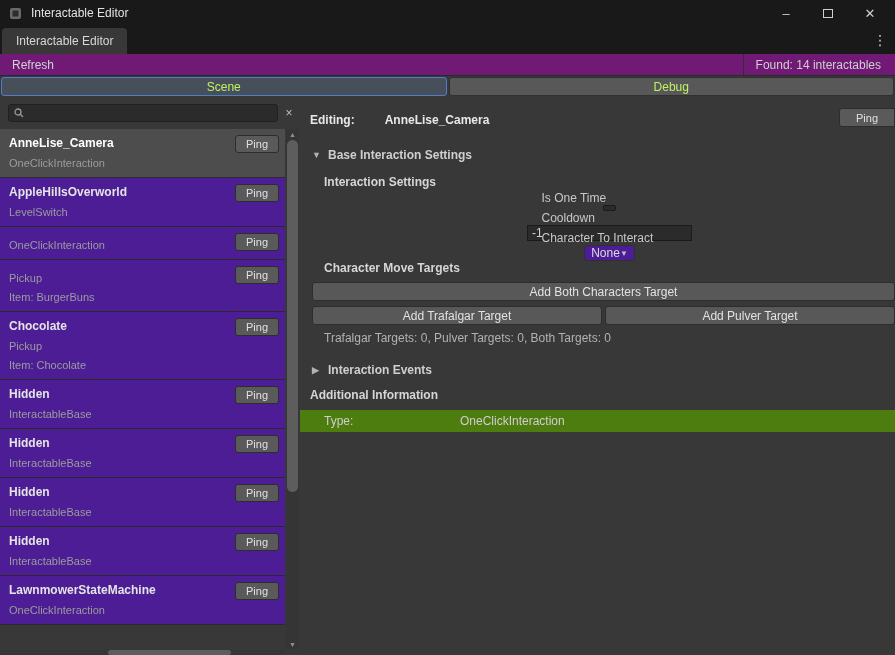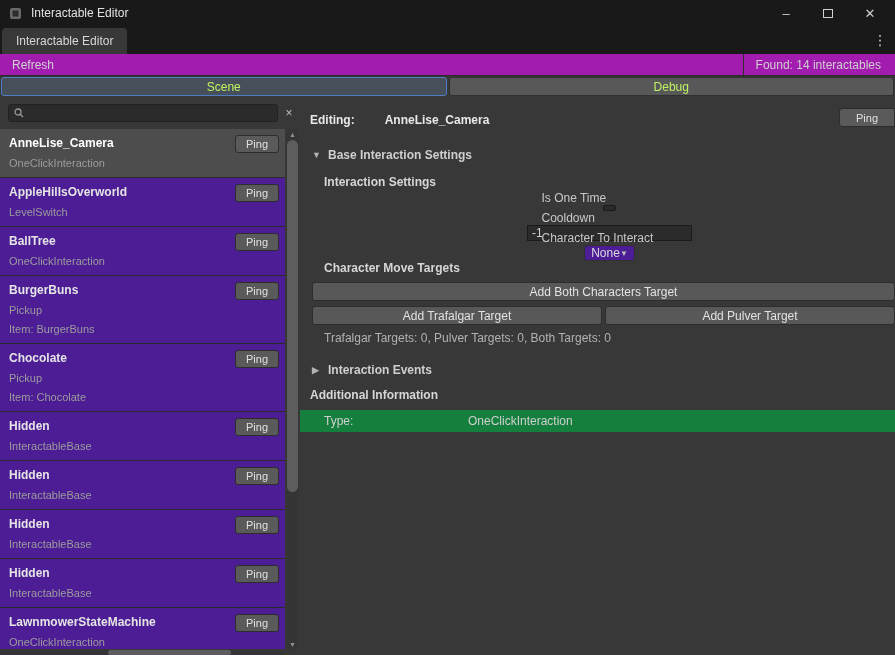--- a/index.html
+++ b/index.html
@@ -36,21 +36,21 @@
     height:26px; margin-left:2px; padding:0 14px;
     background:#383838; color:#d8d8d8;
     display:flex; align-items:center;
     border-radius:4px 4px 0 0; font-size:12px;
   }
   .kebab { margin-left:auto; padding:0 8px 6px 0; color:#cfcfcf; font-size:14px; letter-spacing:0; }
 
   
   .toolbar {
     position:absolute; top:54px; left:0; right:0; height:22px;
-    background:#a21caf; border-bottom:1px solid #2a2a2a;
+    background:#701a75; border-bottom:1px solid #2a2a2a;
     display:flex; align-items:center;
   }
   .refresh-btn {
     padding:0 12px; height:100%; display:flex; align-items:center;
     color:#d2d2d2; background:transparent; border:none; font-size:12px;
   }
   .found-label {
     margin-left:auto; height:100%; display:flex; align-items:center;
     padding:0 14px 0 12px; border-left:1px solid #2e2e2e; color:#cfcfcf;
   }
@@ -179,21 +179,21 @@
   .btn-row { display:flex; gap:3px; margin:5px 0 0 2px; }
   .insp-btn {
     flex:1; height:19px; background:#585858; border:1px solid #2d2d2d;
     border-radius:3px; color:#e2e2e2; font-size:12px;
     font-family:"Liberation Sans",sans-serif;
   }
   .targets-summary { margin:6px 0 0 14px; color:#b2b2b2; height:15px; }
   .additional-h { margin:10px 0 0 0; height:16px; font-weight:bold; color:#d6d6d6; }
   .type-row {
     display:flex; align-items:center; height:22px; margin:6px 0 0 -10px;
-    background:#15803d; padding-left:24px; color:#cfcfcf;gap:8px;
+    background:#4d7c0f; padding-left:24px; color:#cfcfcf;
   }
   .type-label { width:136px; }
 </style>
 </head>
 <body>
 
 <div class="titlebar">
   <span class="app-icon">
     <svg width="15" height="15" viewBox="0 0 15 15">
         <rect x="2" y="2" width="11" height="11" rx="2" fill="#6a6a6a"></rect>
@@ -242,26 +242,24 @@
       <div class="item-name">AnneLise_Camera</div>
       <div class="item-sub">OneClickInteraction</div>
       <button class="ping">Ping</button>
     </div>
     <div class="item">
       <div class="item-name">AppleHillsOverworld</div>
       <div class="item-sub">LevelSwitch</div>
       <button class="ping">Ping</button>
     </div>
     <div class="item">
-      <div class="item-name">BallTree</div>
       <div class="item-sub">OneClickInteraction</div>
       <button class="ping">Ping</button>
     </div>
     <div class="item">
-      <div class="item-name">BurgerBuns</div>
       <div class="item-sub">Pickup</div>
       <div class="item-sub">Item: BurgerBuns</div>
       <button class="ping">Ping</button>
     </div>
     <div class="item">
       <div class="item-name">Chocolate</div>
       <div class="item-sub">Pickup</div>
       <div class="item-sub">Item: Chocolate</div>
       <button class="ping">Ping</button>
     </div>

